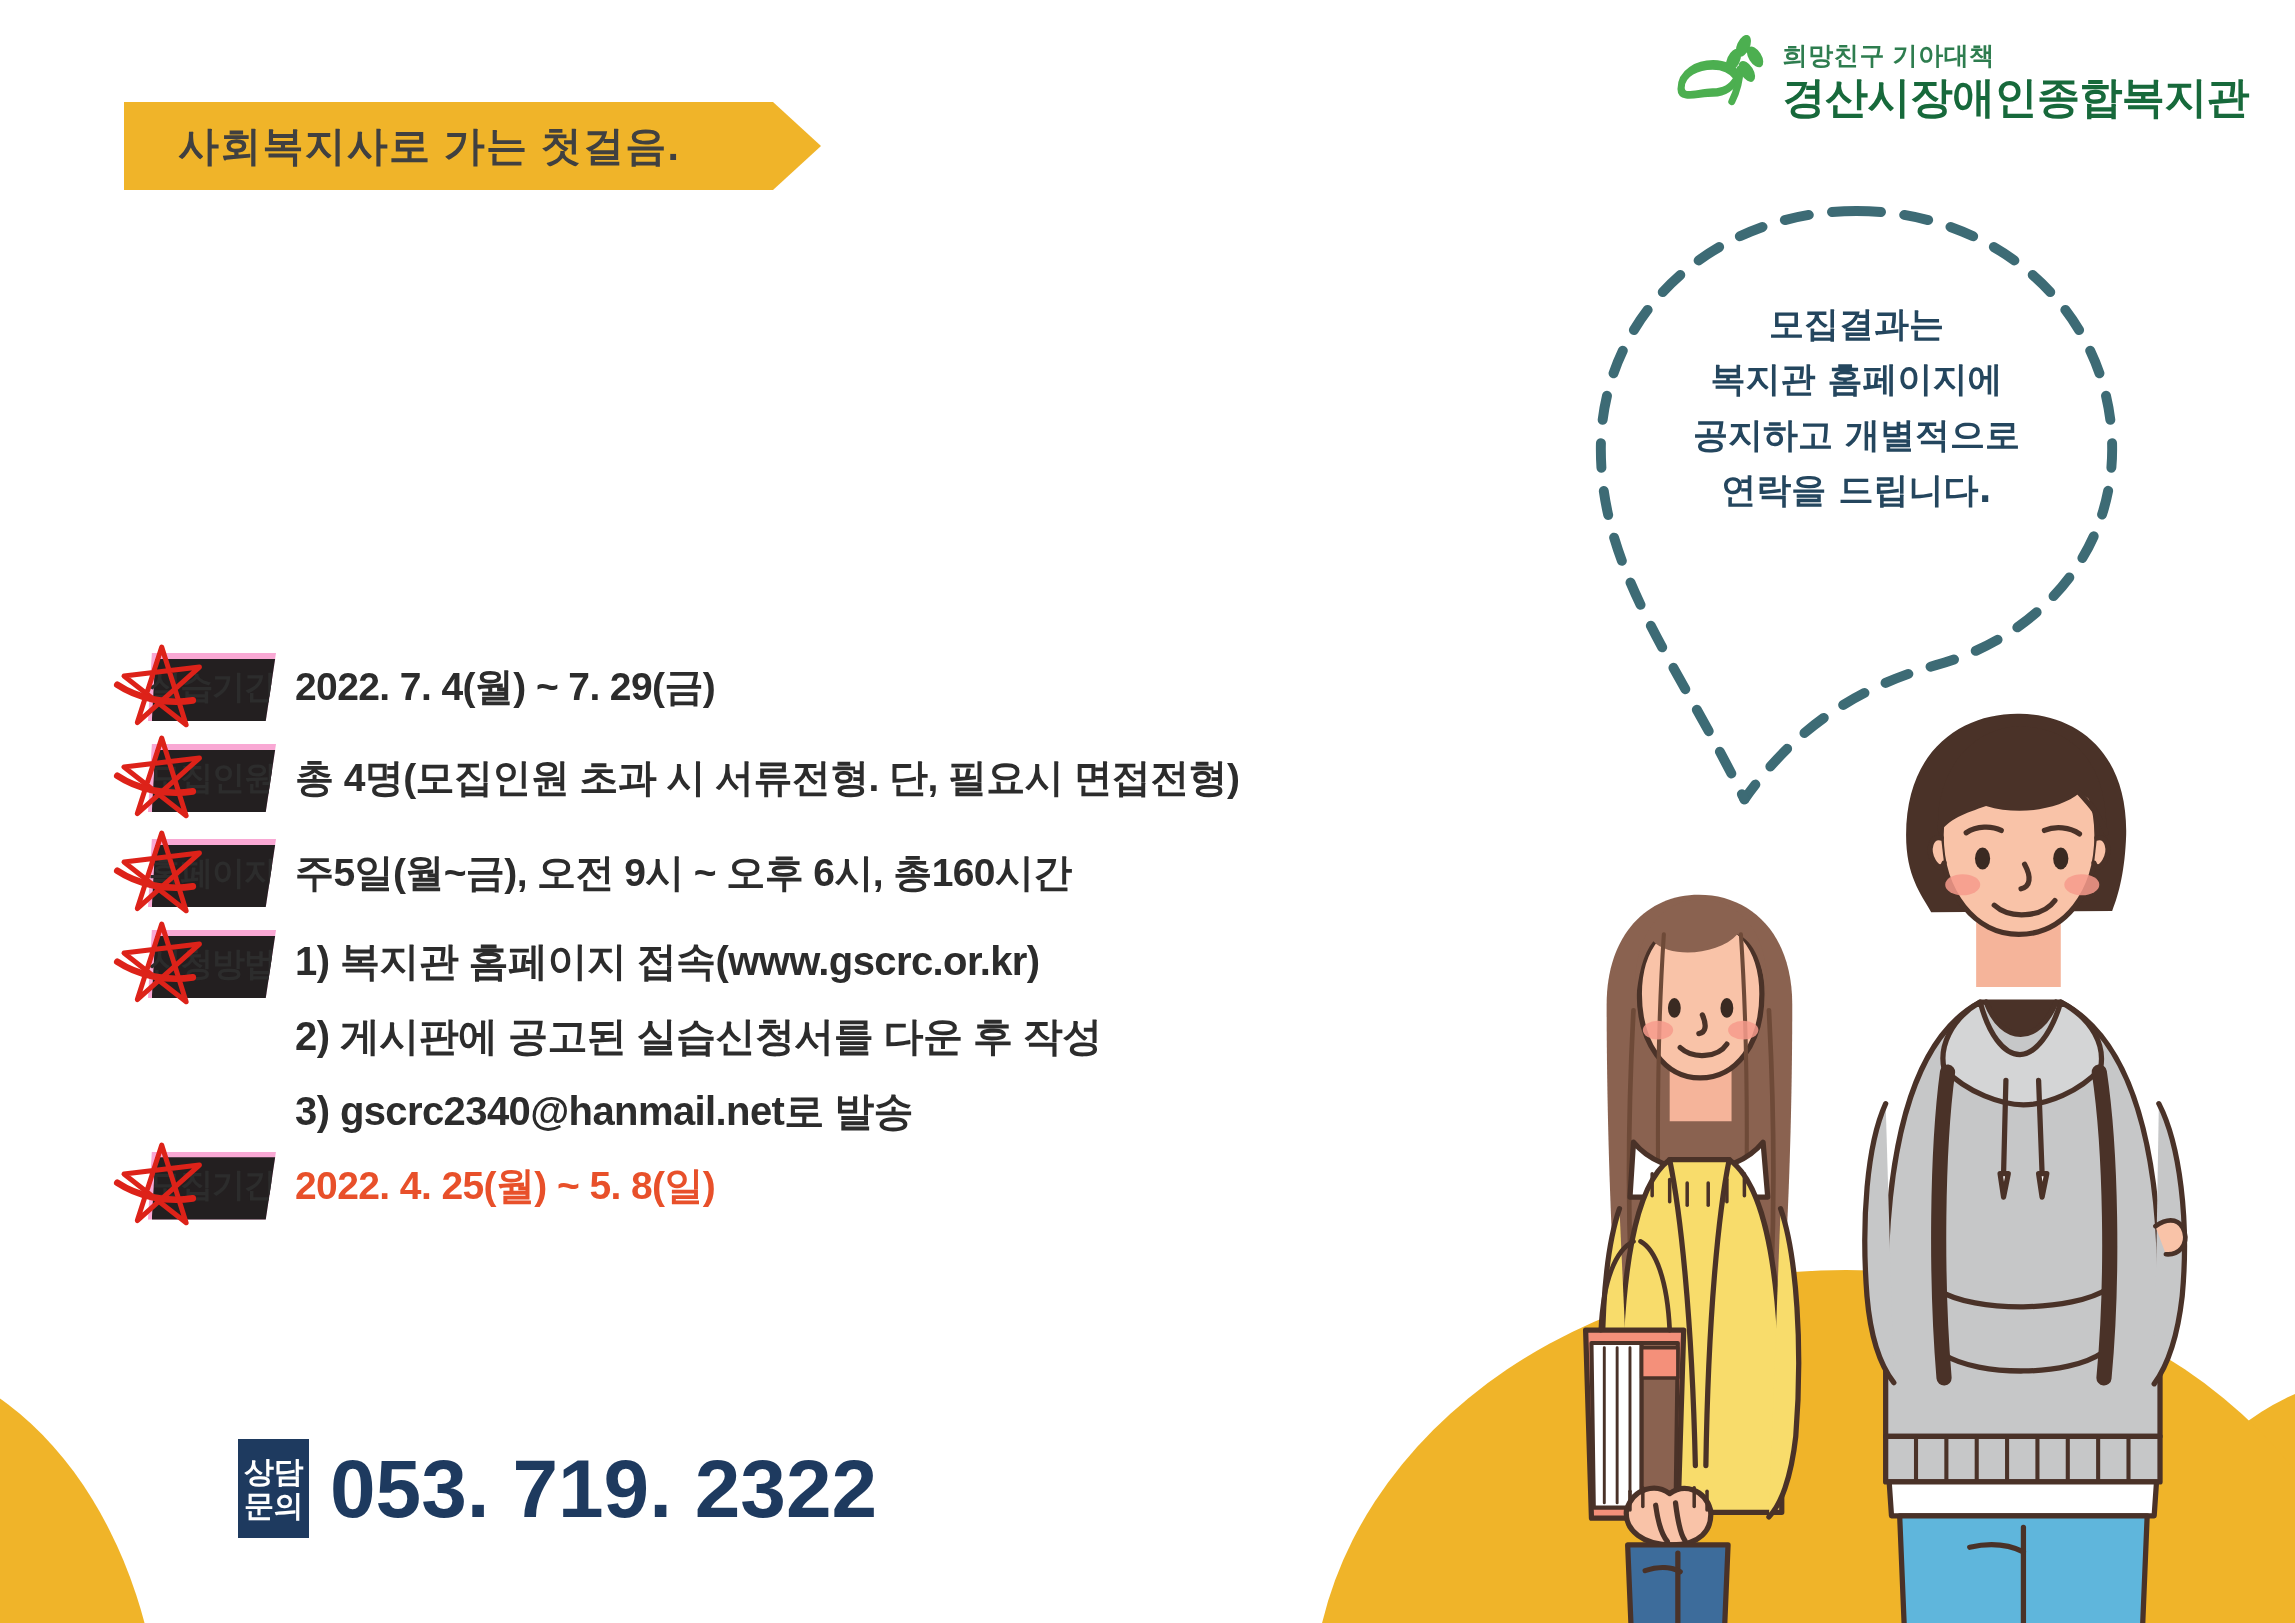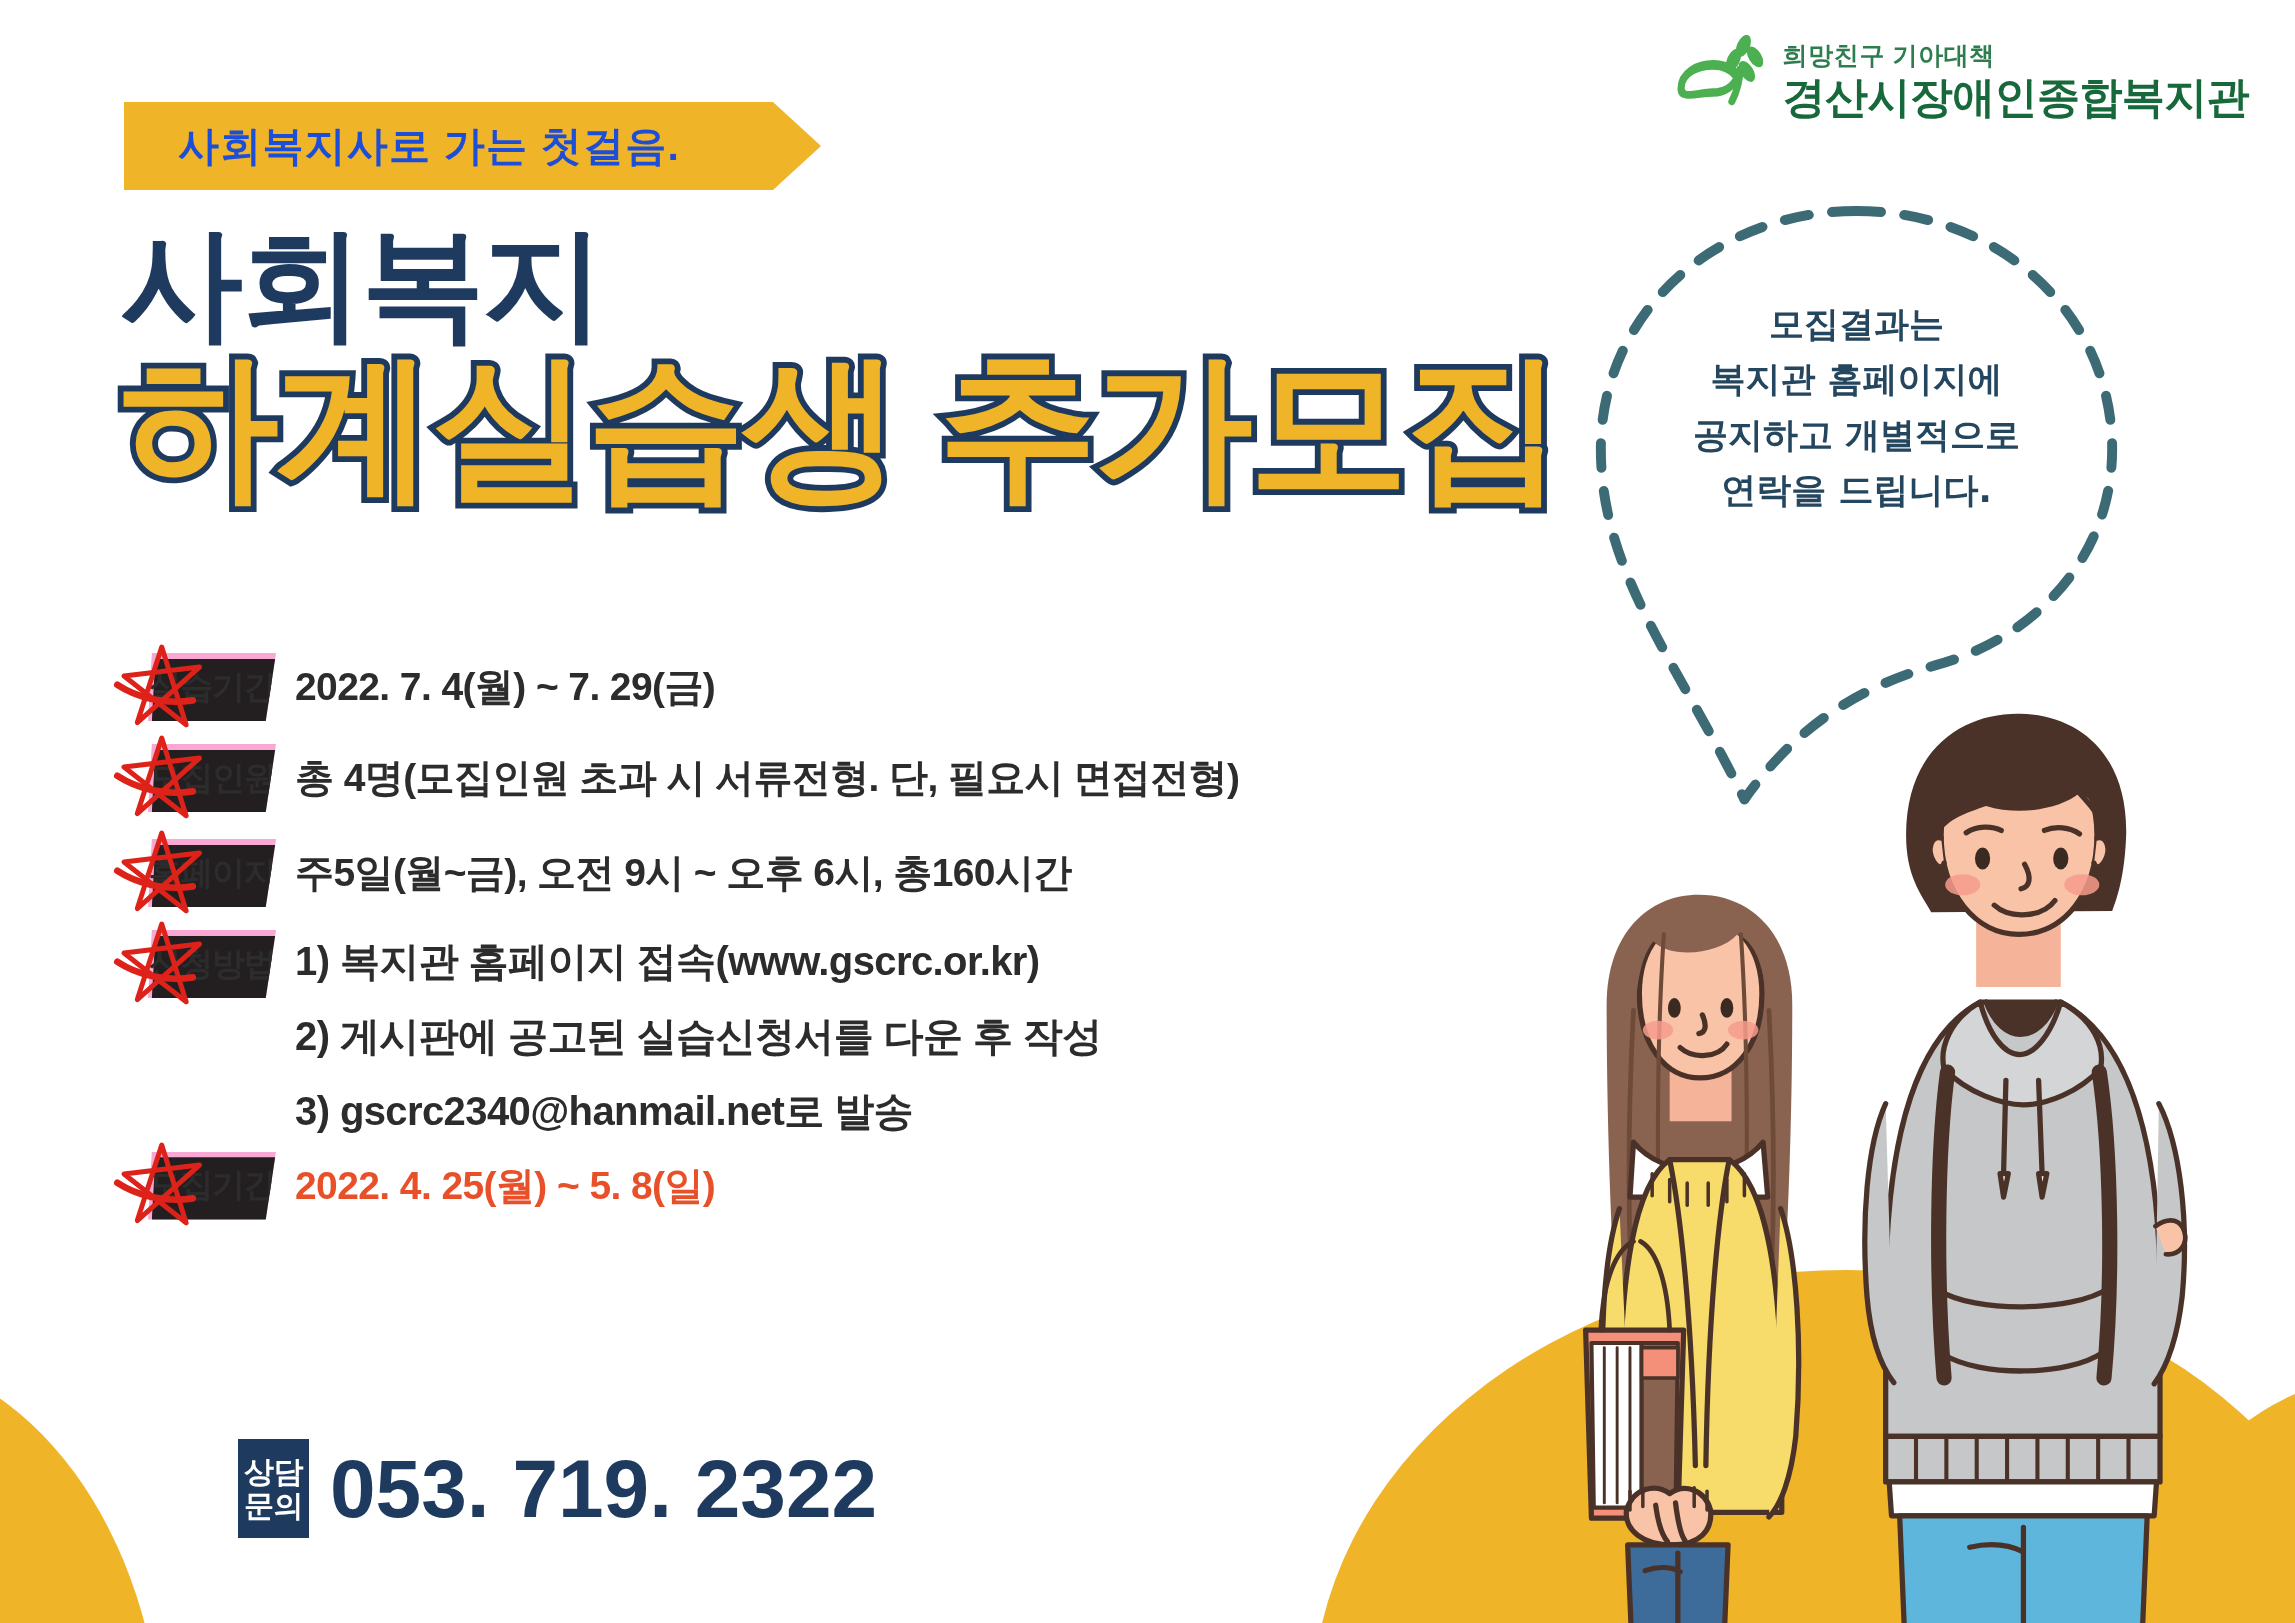--- a/index.html
+++ b/index.html
@@ -51,21 +51,21 @@
     content:"";position:absolute;right:0;top:0;
     width:0;height:0;
     border-top:44px solid #fff;
     border-bottom:44px solid #fff;
     border-left:48px solid transparent;
   }
   #ribbon-text{
     margin-left:54px;
     font-size:41px;
     font-weight:700;
-    color:#1d4ed8;
+    color:#404040;
     letter-spacing:1.2px;
     white-space:nowrap;
     z-index:2;
   }
 
   
   #headline{
     position:absolute;left:120px;top:222px;
     z-index:6;
   }
@@ -225,24 +225,20 @@
 
   <div class="corner-accent" id="corner-left"></div>
   <div class="corner-accent" id="corner-right-small"></div>
 
   <div id="yellow-circle"></div>
 
   <div id="ribbon">
     <span id="ribbon-text">사회복지사로 가는 첫걸음.</span>
   </div>
 
-  <div id="headline">
-    <div id="headline-line1">사회복지</div>
-    <div id="headline-line2">하계실습생 추가모집</div>
-  </div>
 
   <div id="logo">
     <svg id="logo-mark" viewBox="0 0 160 150">
       <path d="M8 92 C8 62, 38 48, 64 48 C86 48, 100 58, 108 70 C100 86, 86 100, 64 100 C38 100, 8 112, 8 92 Z" fill="none" stroke="#4CAF50" stroke-width="11"></path>
       <path d="M10 90 C10 66, 38 54, 63 54 C84 54, 97 63, 104 73 C97 86, 84 96, 63 96 C38 96, 10 110, 10 90 Z" fill="none" stroke="#4CAF50" stroke-width="10"></path>
       <path d="M96 114 C104 98, 110 78, 110 58" fill="none" stroke="#4CAF50" stroke-width="12" stroke-linecap="round"></path>
       <ellipse cx="116" cy="18" rx="11" ry="20" transform="rotate(24 116 18)" fill="#4CAF50"></ellipse>
       <ellipse cx="99" cy="42" rx="11" ry="20" transform="rotate(24 99 42)" fill="#4CAF50"></ellipse>
       <ellipse cx="136" cy="37" rx="11" ry="20" transform="rotate(-32 136 37)" fill="#4CAF50"></ellipse>
       <ellipse cx="122" cy="62" rx="11" ry="20" transform="rotate(-32 122 62)" fill="#4CAF50"></ellipse>

